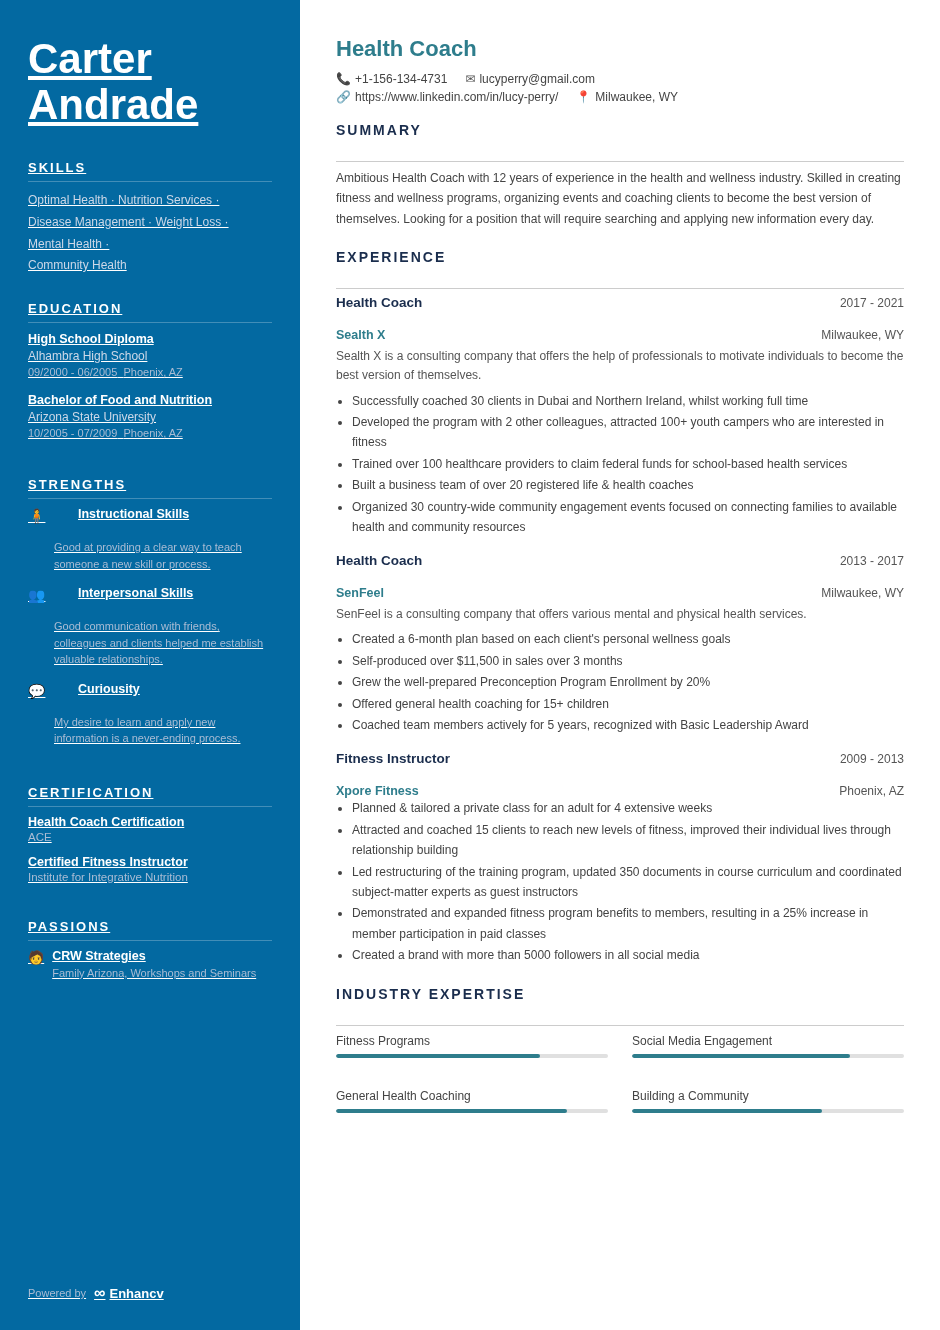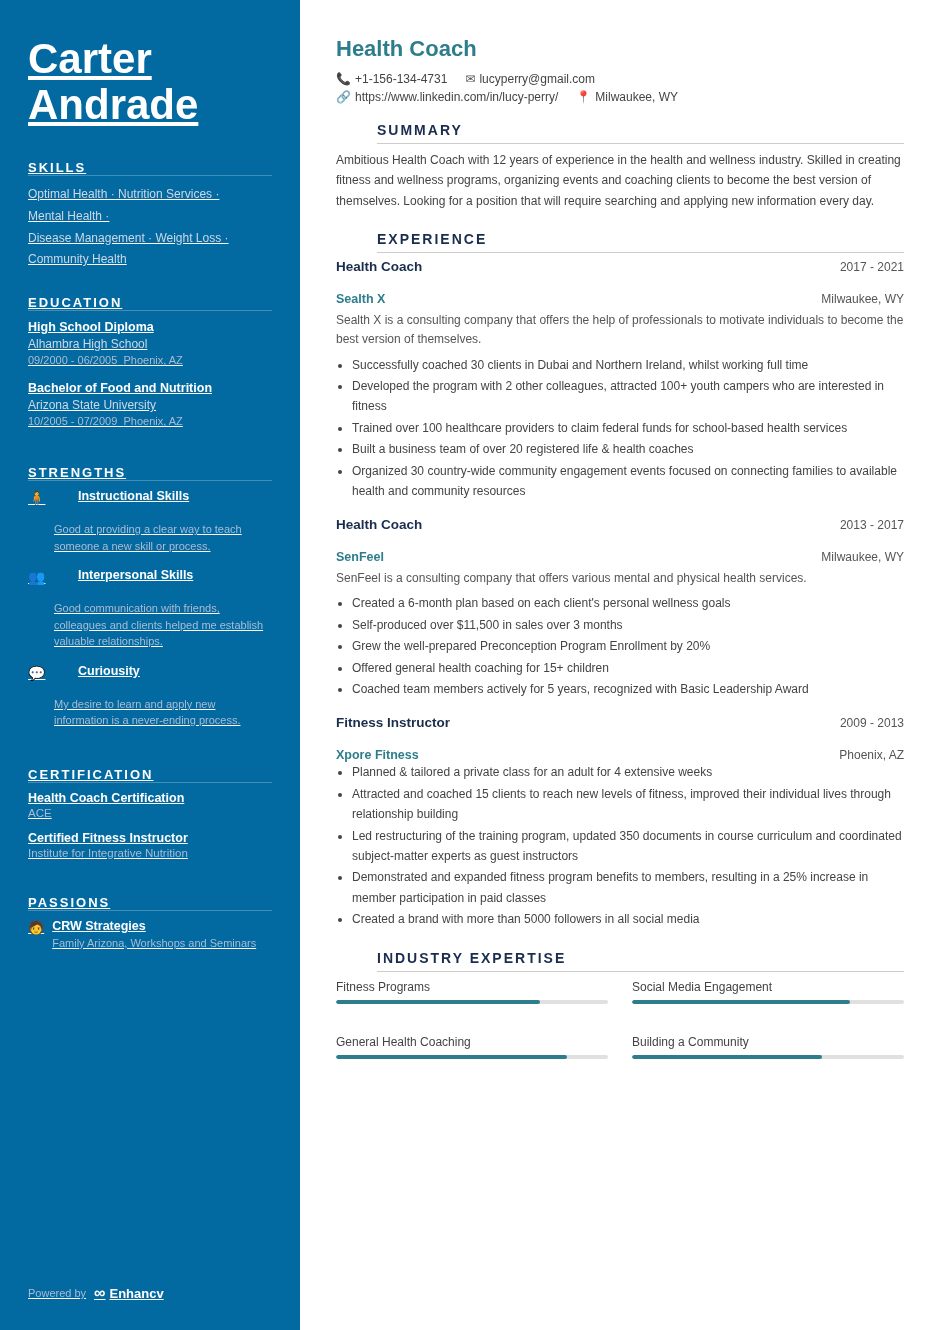--- a/index.html
+++ b/index.html
@@ -39,20 +39,21 @@
     .sidebar-section {
       margin-bottom: 24px;
     }
     .sidebar-section-title {
       font-size: 13px;
       font-weight: 700;
       letter-spacing: 2px;
       text-transform: uppercase;
       color: #fff;
       margin-bottom: 8px;
+      padding-bottom: 6px;
       border-bottom: 1px solid rgba(255,255,255,0.25);
     }
     .skills-list {
       font-size: 12px;
       color: #cdd8e8;
       line-height: 1.8;
     }
     .edu-item {
       margin-bottom: 14px;
     }
@@ -186,23 +187,22 @@
     .main-section {
       margin-bottom: 20px;
     }
     .main-section-title {
       font-size: 14px;
       font-weight: 700;
       letter-spacing: 2px;
       text-transform: uppercase;
       color: #1a2d4d;
       margin-bottom: 6px;
-      padding-bottom: 5px;
+      padding-bottom: 23px;
       border-bottom: 1px solid #ccc;
-      margin-left: 41px;
     }
     .summary-text {
       font-size: 12px;
       color: #444;
       line-height: 1.7;
     }
     .exp-item {
       margin-bottom: 16px;
     }
     .exp-header {
@@ -290,22 +290,22 @@
   <div class="sidebar">
     <div class="sidebar-name">
       <span>Carter</span><br>
       <span>Andrade</span>
     </div>
 
     <div class="sidebar-section">
       <div class="sidebar-section-title">SKILLS</div>
       <div class="skills-list">
         <div>Optimal Health · Nutrition Services ·</div>
+        <div>Disease Management · Weight Loss ·</div>
         <div>Mental Health ·</div>
-        <div>Disease Management · Weight Loss ·</div>
         <div>Community Health</div>
       </div>
     </div>
 
     <div class="sidebar-section">
       <div class="sidebar-section-title">EDUCATION</div>
       <div class="edu-item">
         <div class="edu-degree">High School Diploma</div>
         <div class="edu-school">Alhambra High School</div>
         <div class="edu-dates">

